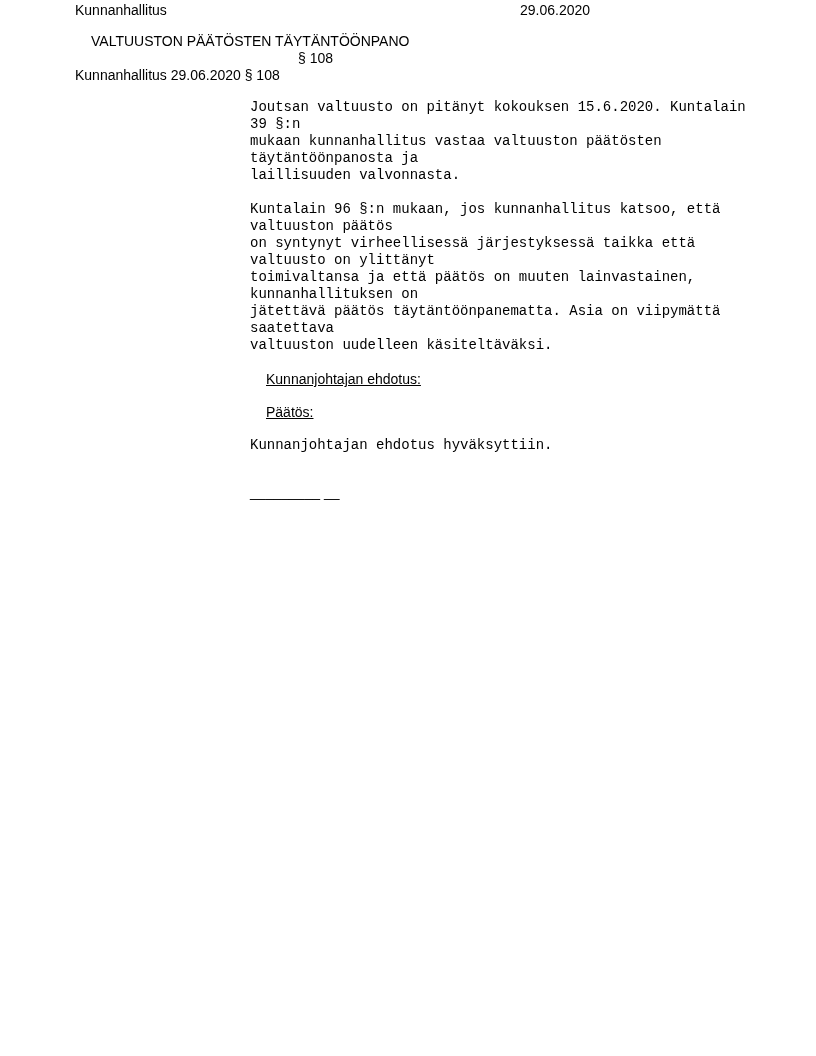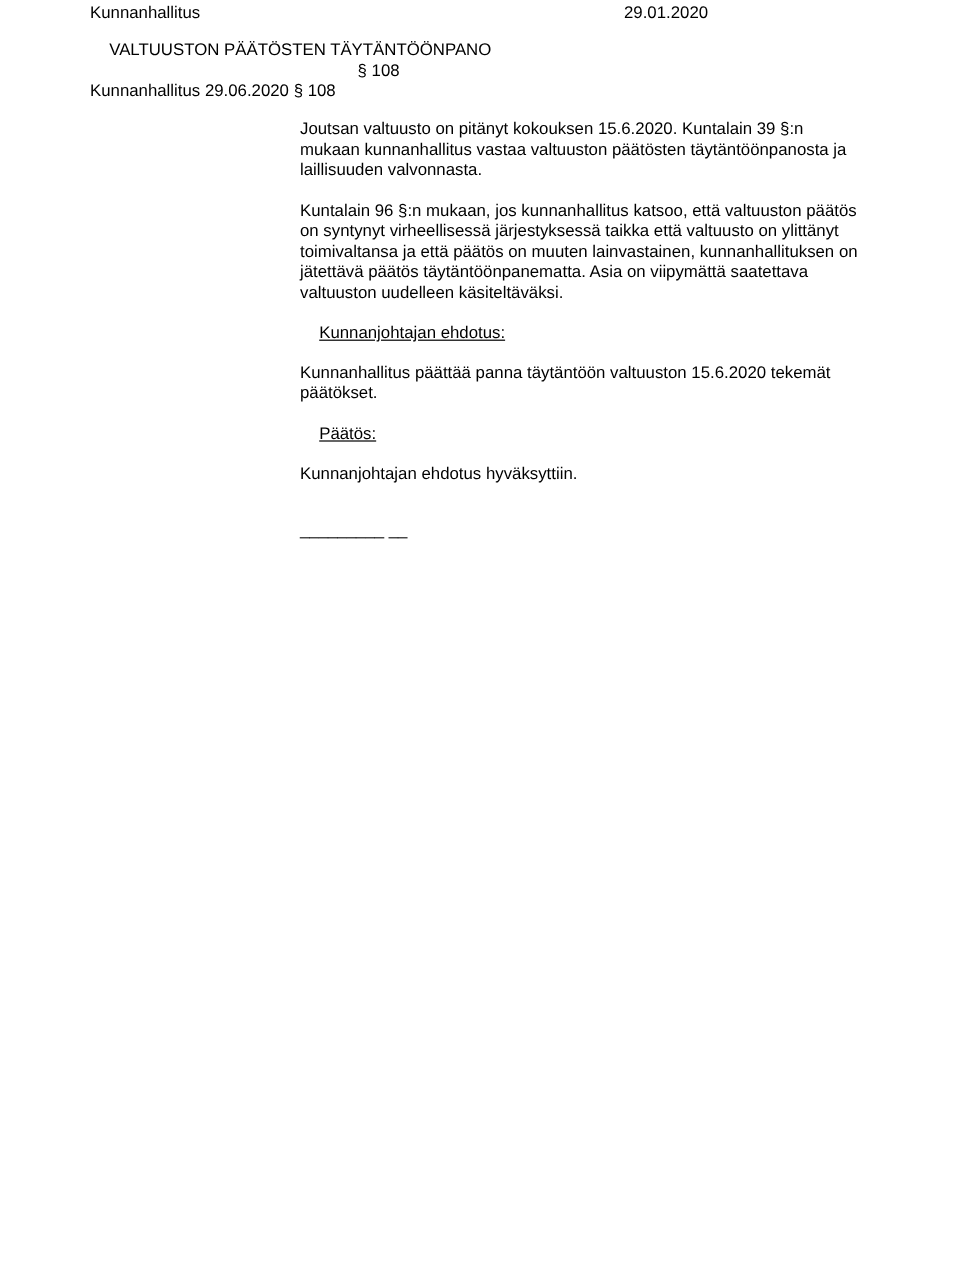--- a/index.html
+++ b/index.html
@@ -43,62 +43,61 @@
   }
   .doc-body {
     position: absolute;
     top: 99px;
     left: 250px;
     width: 520px;
   }
   .para {
     white-space: pre-line;
     margin: 0 0 17px 0;
+    font-family: Liberation Mono, monospace;
   }
   .section-heading {
     text-decoration: underline;
     margin: 16px;
   }
   .end-marker {
     margin-top: 30px;
     white-space: pre;
     letter-spacing: 0;
   }
 </style>
 </head>
 <body>
 
 <div class="page">
 
   <div class="doc-header">
     <span class="h-left">Kunnanhallitus</span>
     <span class="h-center">§ 108</span>
-    <span class="h-right">29.01.2020</span>
+    <span class="h-right">29.06.2020</span>
   </div>
 
   <div class="doc-title">VALTUUSTON PÄÄTÖSTEN TÄYTÄNTÖÖNPANO</div>
 
   <div class="doc-subtitle">Kunnanhallitus 29.06.2020 § 108</div>
 
   <div class="doc-body">
 
     <p class="para">Joutsan valtuusto on pitänyt kokouksen 15.6.2020. Kuntalain 39 §:n
 mukaan kunnanhallitus vastaa valtuuston päätösten täytäntöönpanosta ja
 laillisuuden valvonnasta.</p>
 
     <p class="para">Kuntalain 96 §:n mukaan, jos kunnanhallitus katsoo, että valtuuston päätös
 on syntynyt virheellisessä järjestyksessä taikka että valtuusto on ylittänyt
 toimivaltansa ja että päätös on muuten lainvastainen, kunnanhallituksen on
 jätettävä päätös täytäntöönpanematta. Asia on viipymättä saatettava
 valtuuston uudelleen käsiteltäväksi.</p>
 
     <p class="section-heading">Kunnanjohtajan ehdotus:</p>
 
-    <p class="para">Kunnanhallitus päättää panna täytäntöön valtuuston 15.6.2020 tekemät
-päätökset.</p>
 
     <p class="section-heading">Päätös:</p>
 
     <p class="para">Kunnanjohtajan ehdotus hyväksyttiin.</p>
 
     <div class="end-marker">_________ __</div>
 
   </div>
 
 </div>

